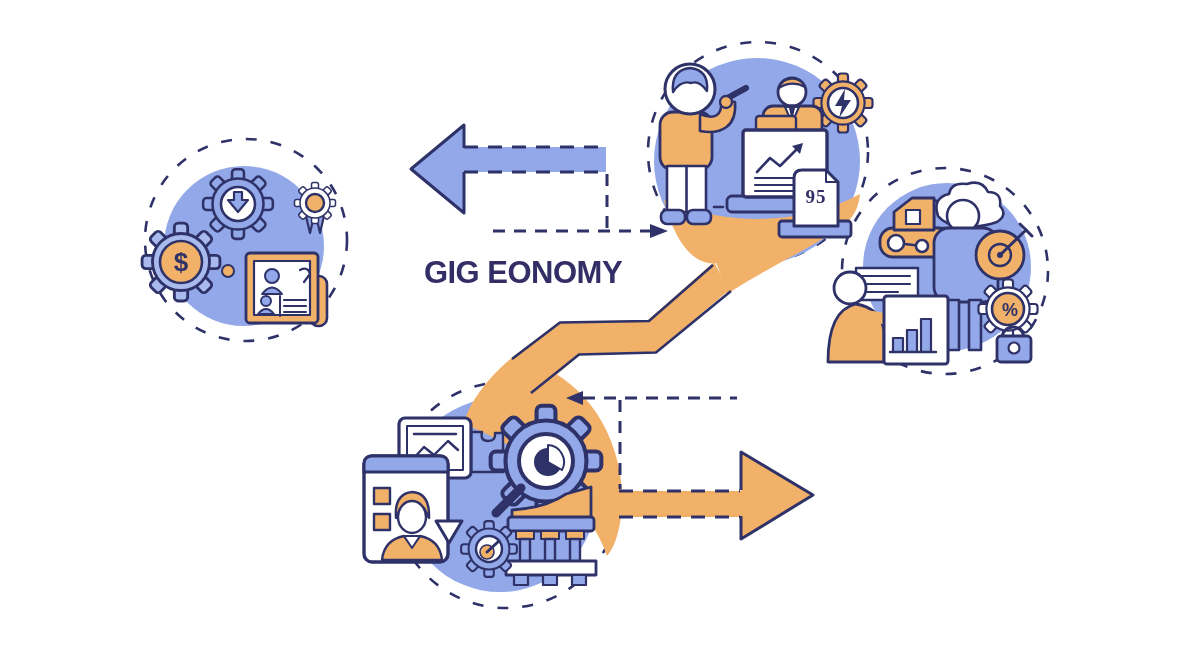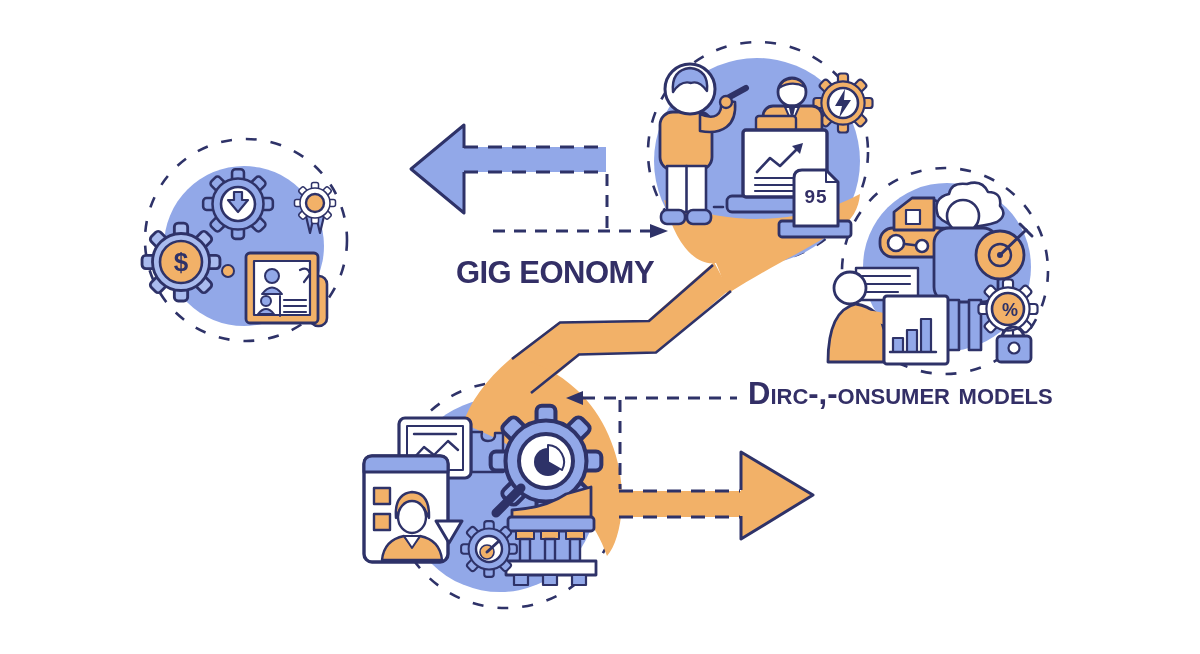--- a/index.html
+++ b/index.html
@@ -1,23 +1,23 @@
 <!DOCTYPE html>
 <html><head>
 <meta charset="utf-8">
 <style>
   html,body{margin:0;padding:0;background:#ffffff;}
   .stage{position:relative;width:1200px;height:654px;overflow:hidden;background:#ffffff;
          font-family:"Liberation Sans",sans-serif;}
   .stage svg{position:absolute;left:0;top:0;}
   .label{position:absolute;color:#332f66;font-weight:700;letter-spacing:-0.5px;}
-  #label-center{left:418px;top:255px;width:210px;text-align:center;font-size:31px;margin-left:32px;}
+  #label-center{left:418px;top:255px;width:210px;text-align:center;font-size:31px;}
   #label-left{left:140px;top:346px;width:200px;text-align:center;font-size:27px;line-height:36px;}
   #label-right{left:748px;top:376px;width:380px;font-size:31px;font-variant:small-caps;letter-spacing:0px;}
-  #sign-value{left:797px;top:186px;width:38px;text-align:center;font-size:19px;letter-spacing:1px;}
+  #sign-value{left:797px;top:186px;width:38px;text-align:center;font-size:19px;letter-spacing:1px;font-family:Liberation Serif, serif;}
   svg text{font-family:"Liberation Sans",sans-serif;font-weight:700;}
 </style>
 </head>
 <body>
 
 <div class="stage">
 
 <svg width="1200" height="654" viewBox="0 0 1200 654">
   <defs>
     <g id="gear8">
@@ -269,16 +269,15 @@
       <path d="M 396,518 Q 394,494 412,492 Q 430,493 429,518 L 424,508 Q 412,500 400,509 Z" fill="#f2b168" stroke="#2e3268" stroke-width="2.4"></path>
       <ellipse cx="412" cy="517" rx="14" ry="16" fill="#ffffff" stroke="#2e3268" stroke-width="2.4"></ellipse>
       <path d="M 382,560 Q 384,540 404,536 L 412,546 L 420,536 Q 440,540 442,560 Z" fill="#f2b168" stroke="#2e3268" stroke-width="2.4"></path>
       <polygon points="404,536 420,536 412,548" fill="#ffffff" stroke="#2e3268" stroke-width="2"></polygon>
     </g>
     <polygon points="436,521 462,521 449,543" fill="#ffffff" stroke="#2e3268" stroke-width="3"></polygon>
   </g>
 </svg>
 
 <div class="label" id="label-center">GIG EONOMY</div>
-<div class="label" id="label-right">Dirc-,-onsumer models</div>
 <div class="label" id="sign-value">95</div>
 
 </div>
 
 </body></html>

